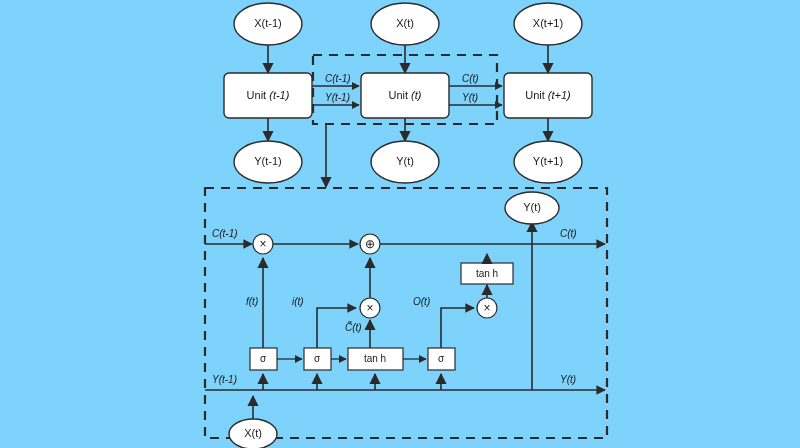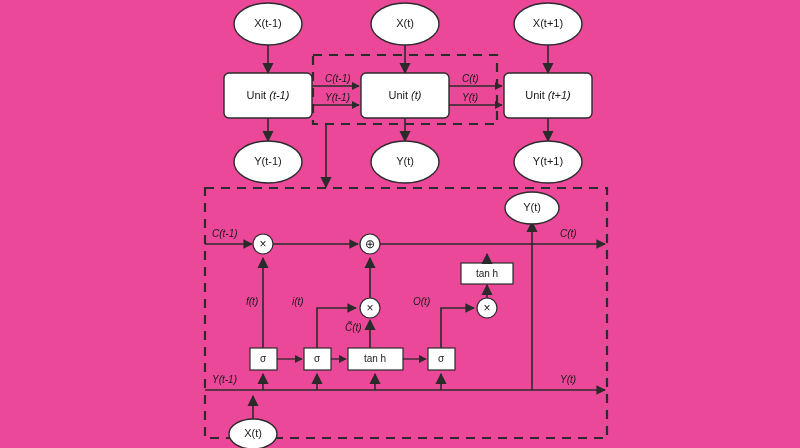--- a/index.html
+++ b/index.html
@@ -4,21 +4,21 @@
 <style>
   html, body {
     margin: 0;
     padding: 0;
     background: #ffffff;
   }
   #canvas {
     position: relative;
     width: 800px;
     height: 448px;
-    background: #ec4899;
+    background: #7dd3fc;
     font-family: "Liberation Sans", sans-serif;
     overflow: hidden;
   }
   svg#diagram {
     display: block;
     width: 800px;
     height: 448px;
   }
   .node-label {
     font-family: "Liberation Sans", sans-serif;

